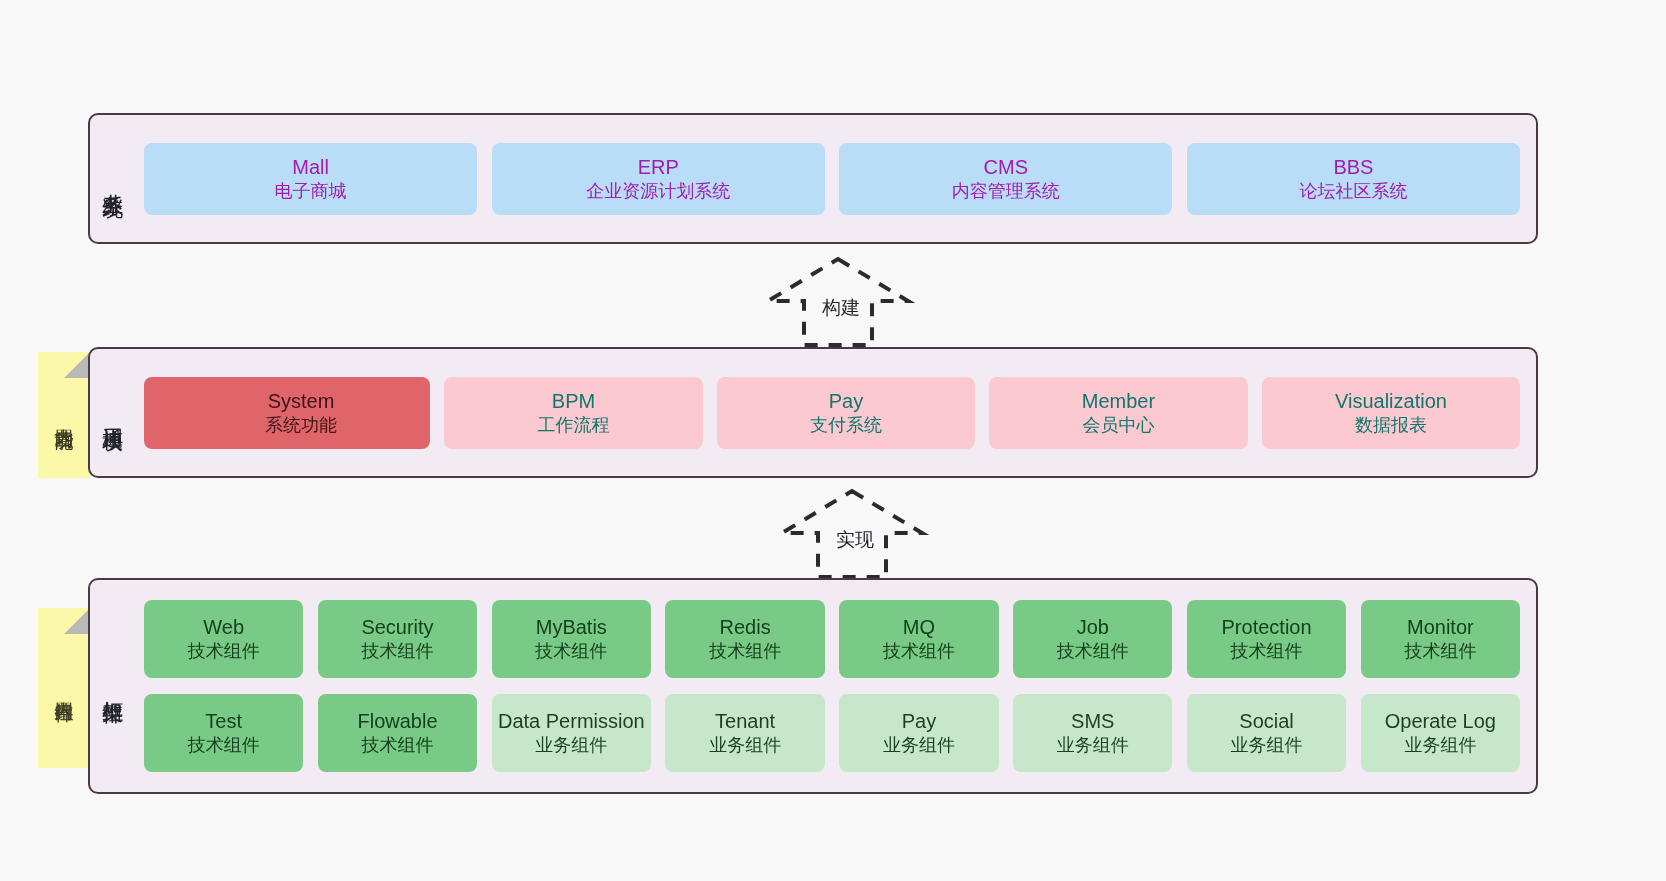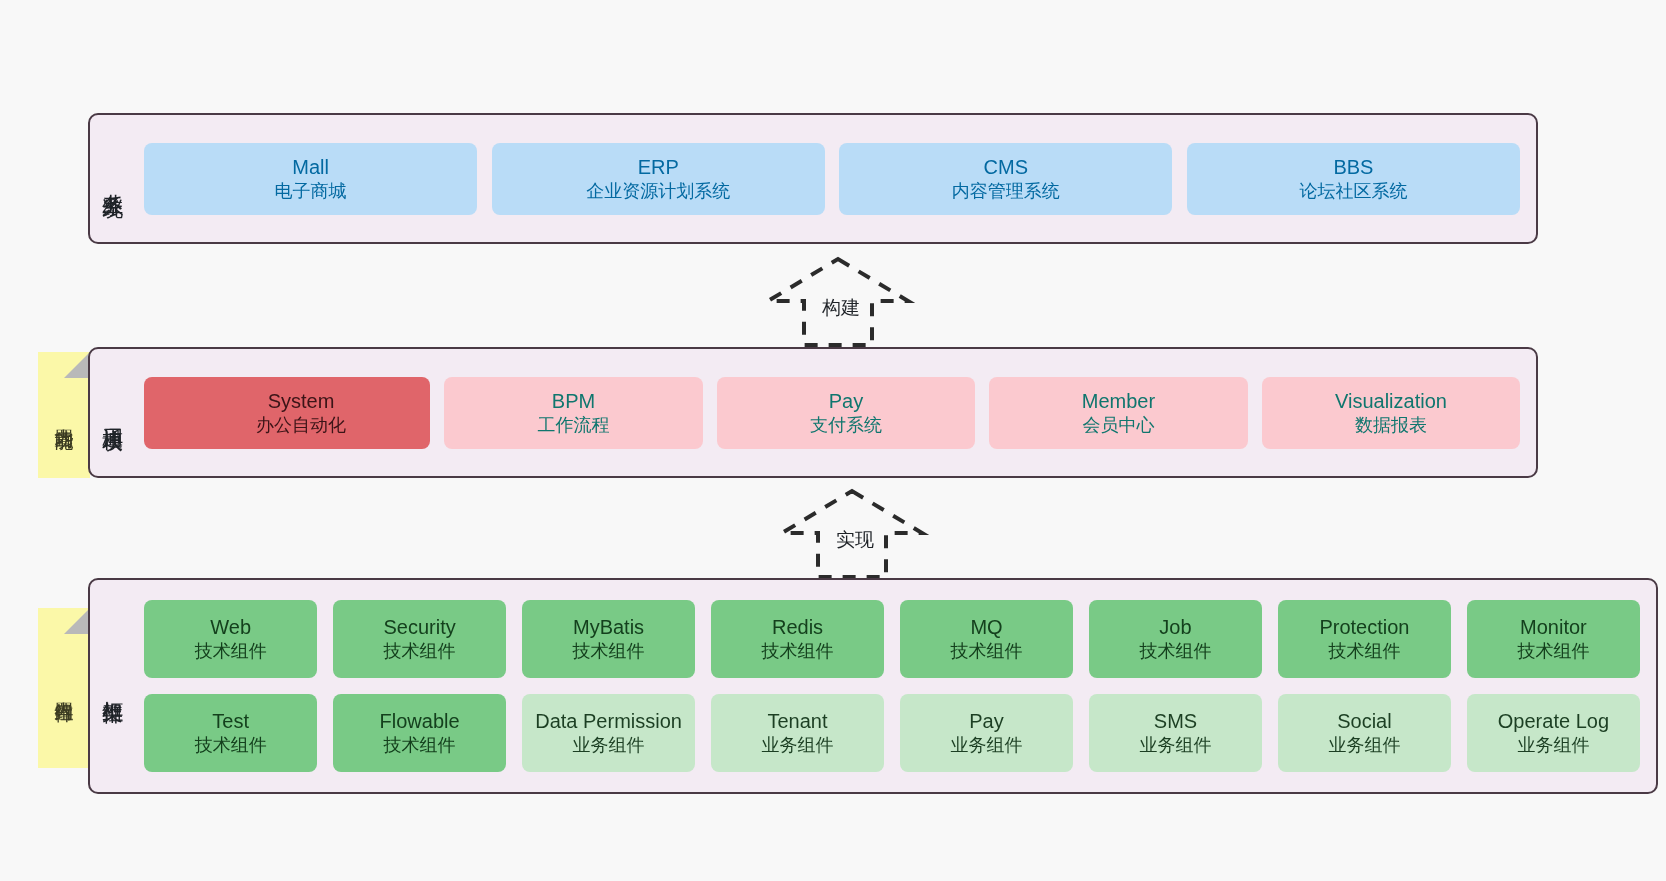--- a/index.html
+++ b/index.html
@@ -82,30 +82,30 @@
     line-height: 1.22;
     white-space: normal;
   }
   .node .t2 {
     font-size: 18px;
     line-height: 1.25;
     margin-top: 1px;
   }
 
   
-  .n-blue   { background: #b9dcf7; color: #0369a1; }
+  .n-blue   { background: #b9dcf7; color: #a21caf; }
   .n-red    { background: #e0656a; color: #3b1417; padding-left: 32px; }
   .n-pink   { background: #fbc9cf; color: #0f766e; }
   .n-green  { background: #79ca86; color: #14401d; }
   .n-greenl { background: #c6e7c9; color: #1c3f23; }
 
   
   #layer-business  { left: 88px;  top: 113px; width: 1450px; height: 131px; }
   #layer-common    { left: 88px;  top: 347px; width: 1450px; height: 131px; }
-  #layer-framework { left: 88px;  top: 578px; width: 1570px; height: 216px; }
+  #layer-framework { left: 88px;  top: 578px; width: 1450px; height: 216px; }
 
   #layer-business .node-row  { height: 72px; }
   #layer-common   .node-row  { height: 72px; }
   #layer-framework .node-row { height: 78px; }
 
   
   .sticky {
     position: absolute;
     background: #fbf8a8;
     box-sizing: border-box;
@@ -197,21 +197,21 @@
   </div>
 
   <div class="sticky" id="sticky-common">内置功能</div>
 
   <div class="layer" id="layer-common">
     <div class="layer-caption">通用模块</div>
     <div class="layer-body">
       <div class="node-row">
         <div class="node n-red">
           <span class="t1">System</span>
-          <span class="t2">办公自动化</span>
+          <span class="t2">系统功能</span>
         </div>
         <div class="node n-pink">
           <span class="t1">BPM</span>
           <span class="t2">工作流程</span>
         </div>
         <div class="node n-pink">
           <span class="t1">Pay</span>
           <span class="t2">支付系统</span>
         </div>
         <div class="node n-pink">

